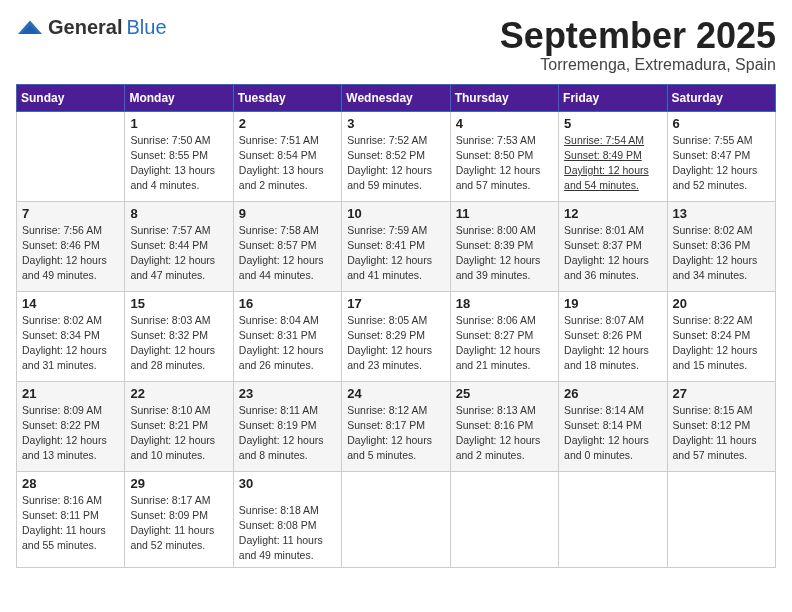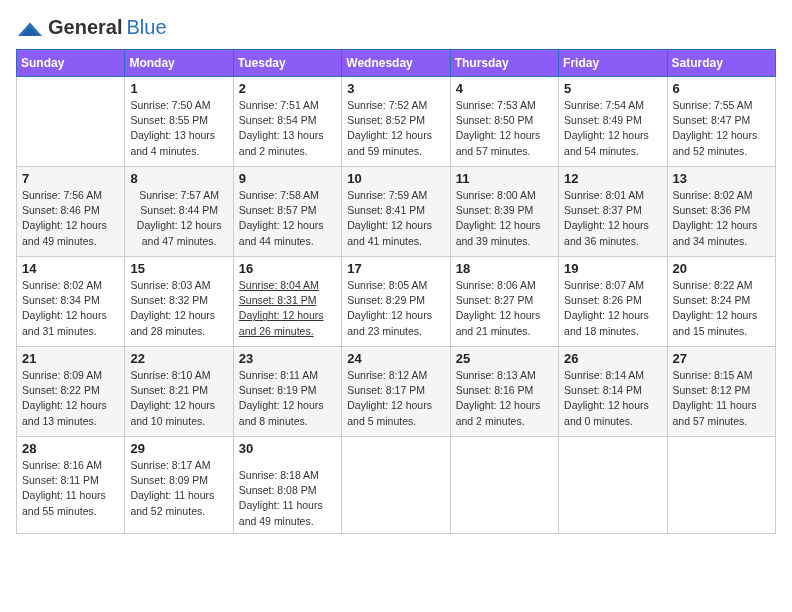--- a/index.html
+++ b/index.html
@@ -21,21 +21,21 @@
       flex-direction: column;
       align-items: flex-start;
     }
     .logo-icon {
       width: 28px;
       height: 18px;
       display: inline-block;
     }
     .logo-row {
       display: flex;
-      align-items: flex-end;
+      align-items: center;
       gap: 4px;
     }
     .title-area {
       text-align: right;
     }
     .month-title {
       font-size: 36px;
       font-weight: bold;
       color: #222;
       line-height: 1.1;
@@ -43,21 +43,21 @@
     .location-title {
       font-size: 16px;
       color: #444;
     }
     table {
       width: 100%;
       border-collapse: collapse;
       font-size: 11px;
     }
     thead tr th {
-      background-color: #8b5cf6;
+      background-color: #4c1d95;
       color: #fff;
       padding: 6px 4px;
       text-align: left;
       font-size: 12px;
       font-weight: bold;
       border: 1px solid #2a6fba;
     }
     tbody tr td {
       border: 1px solid #ccc;
       vertical-align: top;
@@ -97,20 +97,24 @@
   <div class="logo">
     <div class="logo-row">
       <svg class="logo-icon" viewBox="0 0 36 24" xmlns="http://www.w3.org/2000/svg">
         <polygon points="18,2 34,20 2,20" fill="#2a6fba"></polygon>
         <polygon points="18,8 30,20 6,20" fill="#1a4f9a" opacity="0.5"></polygon>
       </svg>
       <span style="font-size:20px;font-weight:bold;color:#333;">General</span>
         <span style="font-size:20px;font-weight:normal;color:#2a6fba;">Blue</span>
     </div>
   </div>
+  <div class="title-area">
+    <div class="month-title">September 2025</div>
+    <div class="location-title">Torremenga, Extremadura, Spain</div>
+  </div>
 </div>
 
 <table>
   <thead>
     <tr>
     <th>Sunday</th>
         <th>Monday</th>
         <th>Tuesday</th>
         <th>Wednesday</th>
         <th>Thursday</th>
@@ -144,21 +148,21 @@
         </td>
         <td>
           <span class="day-number">4</span>
           <div class="day-info" style="white-space: pre-line;">Sunrise: 7:53 AM
 Sunset: 8:50 PM
 Daylight: 12 hours
 and 57 minutes.</div>
         </td>
         <td>
           <span class="day-number">5</span>
-          <div class="day-info" style="white-space: pre-line;">Sunrise: 7:54 AM
+          <div class="day-info" style="white-space: pre-line; text-decoration: underline;">Sunrise: 7:54 AM
 Sunset: 8:49 PM
 Daylight: 12 hours
 and 54 minutes.</div>
         </td>
         <td>
           <span class="day-number">6</span>
           <div class="day-info" style="white-space: pre-line;">Sunrise: 7:55 AM
 Sunset: 8:47 PM
 Daylight: 12 hours
 and 52 minutes.</div>
@@ -167,21 +171,21 @@
       <tr>
         <td>
           <span class="day-number">7</span>
           <div class="day-info" style="white-space: pre-line;">Sunrise: 7:56 AM
 Sunset: 8:46 PM
 Daylight: 12 hours
 and 49 minutes.</div>
         </td>
         <td>
           <span class="day-number">8</span>
-          <div class="day-info" style="white-space: pre-line; text-align: center;">Sunrise: 7:57 AM
+          <div class="day-info" style="white-space: pre-line;">Sunrise: 7:57 AM
 Sunset: 8:44 PM
 Daylight: 12 hours
 and 47 minutes.</div>
         </td>
         <td>
           <span class="day-number">9</span>
           <div class="day-info" style="white-space: pre-line;">Sunrise: 7:58 AM
 Sunset: 8:57 PM
 Daylight: 12 hours
 and 44 minutes.</div>
@@ -225,21 +229,21 @@
         </td>
         <td>
           <span class="day-number">15</span>
           <div class="day-info" style="white-space: pre-line;">Sunrise: 8:03 AM
 Sunset: 8:32 PM
 Daylight: 12 hours
 and 28 minutes.</div>
         </td>
         <td>
           <span class="day-number">16</span>
-          <div class="day-info" style="white-space: pre-line; text-decoration: underline;">Sunrise: 8:04 AM
+          <div class="day-info" style="white-space: pre-line;">Sunrise: 8:04 AM
 Sunset: 8:31 PM
 Daylight: 12 hours
 and 26 minutes.</div>
         </td>
         <td>
           <span class="day-number">17</span>
           <div class="day-info" style="white-space: pre-line;">Sunrise: 8:05 AM
 Sunset: 8:29 PM
 Daylight: 12 hours
 and 23 minutes.</div>

